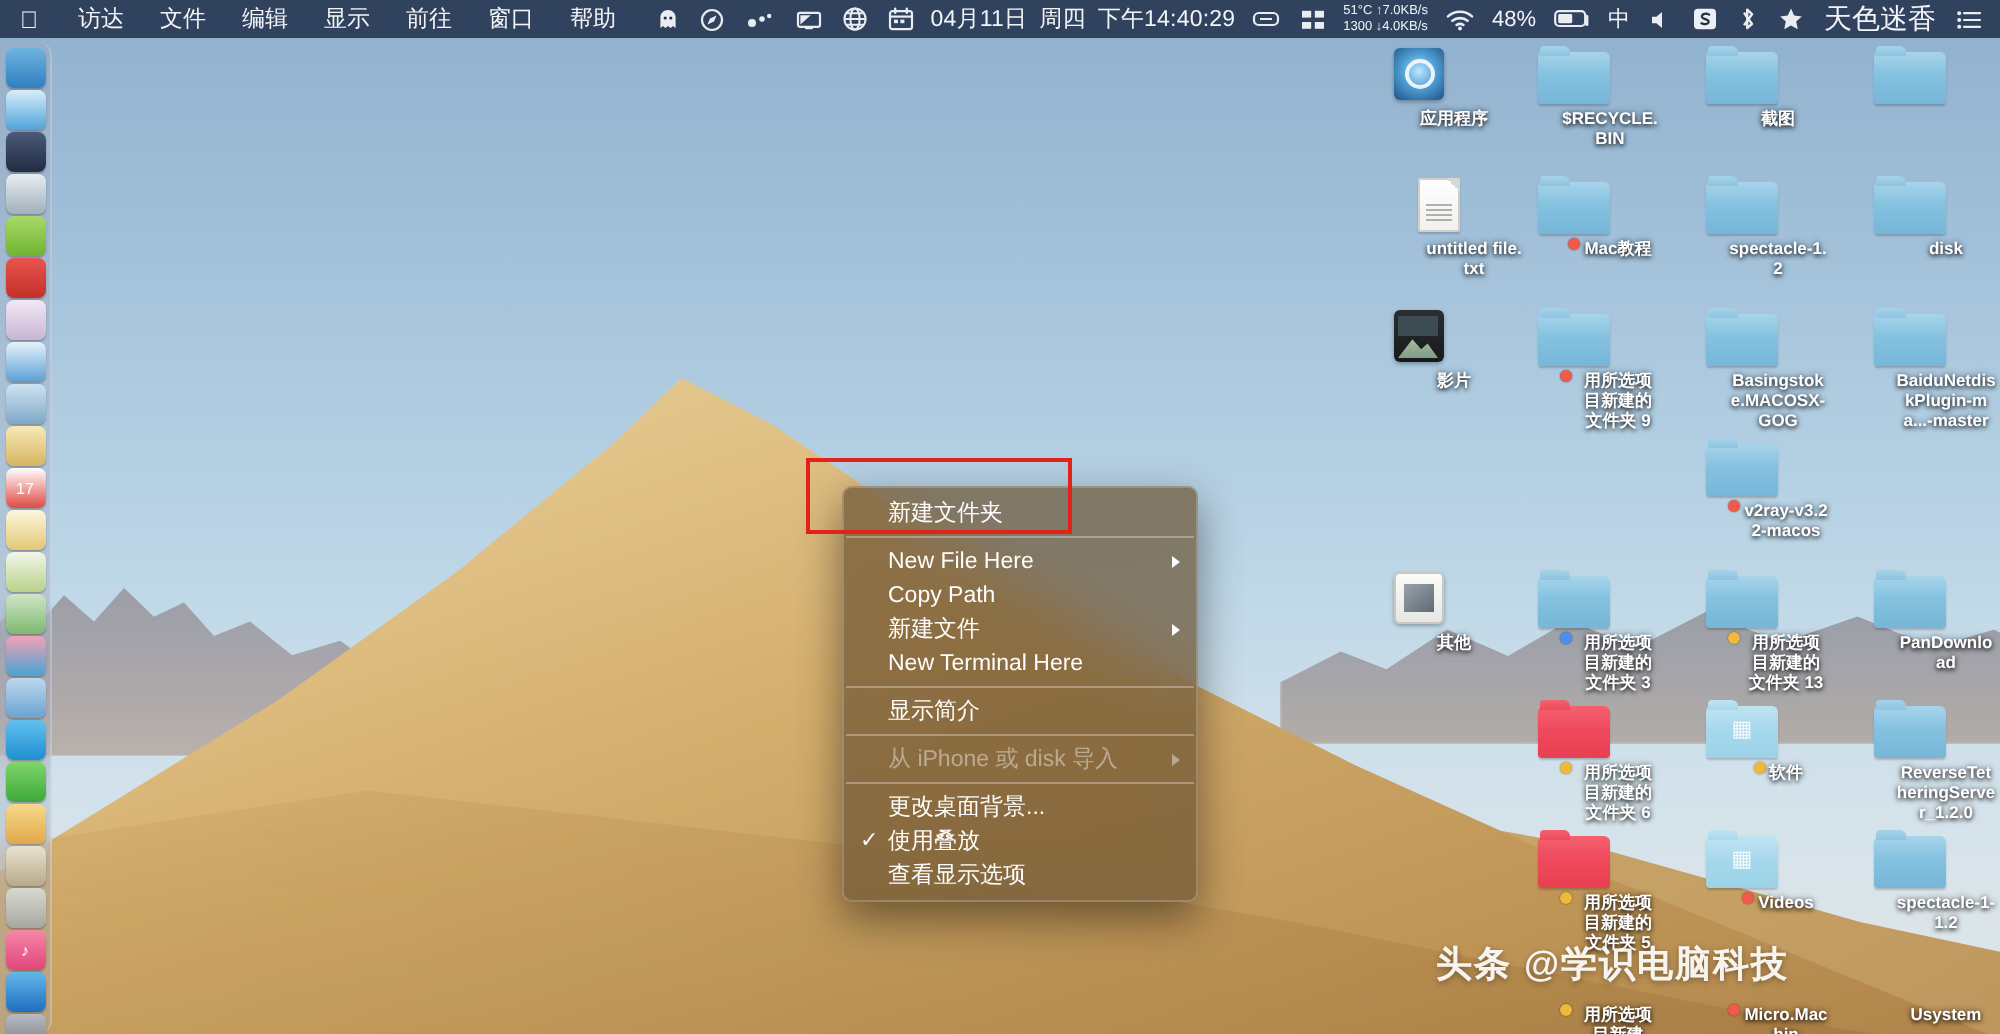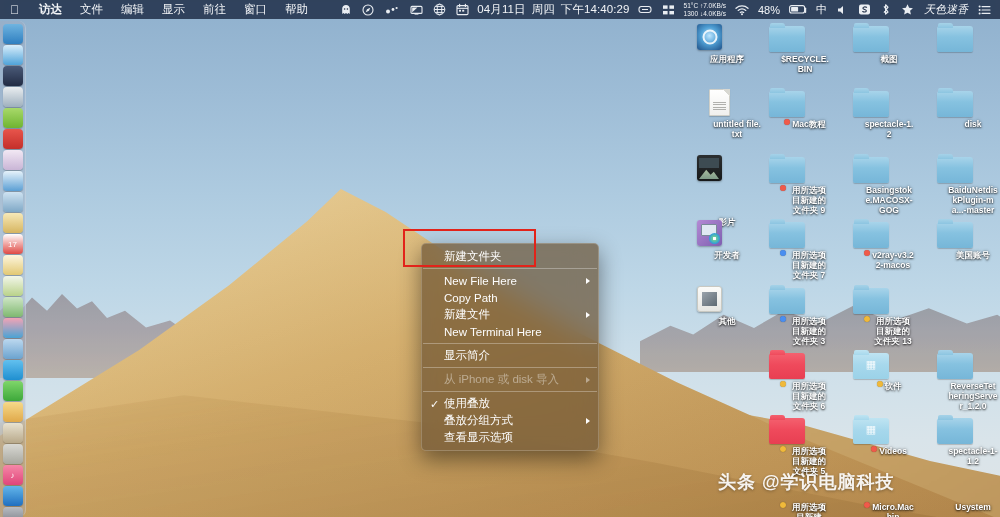--- a/index.html
+++ b/index.html
@@ -70,33 +70,33 @@
   #menubar {
     position:absolute; left:0; top:0; width:1000px; height:19px; z-index:60;
     background:rgba(34,48,72,.86);
     display:flex; align-items:center;
     color:#f2f4f7; font-size:11px; white-space:nowrap;
     backdrop-filter:saturate(140%) blur(8px);
   }
   .mb-left { display:flex; align-items:center; gap:0; padding-left:5px; }
   .mb-apple { padding:0 11px 0 5px; font-size:12px; line-height:1; }
   .mb-item { padding:0 9px; font-size:11.5px; }
-  .mb-item.bold { font-weight:bold; }
+  .mb-item.bold { font-weight:normal; }
   .mb-spacer { flex:1 1 auto; }
   .mb-right { display:flex; align-items:center; gap:0; padding-right:4px; }
   .mb-ic { padding:0 5px; display:flex; align-items:center; height:19px; }
   .mb-ic svg { display:block; }
   .mb-datetime { font-size:11.5px; padding:0 3px; letter-spacing:.1px; }
   .mb-stats {
     font-size:6.5px; line-height:7.5px; padding:0 4px;
     font-family:"Liberation Sans",sans-serif; text-align:left;
   }
   .mb-stats b { font-weight:normal; }
   .mb-pct { font-size:11px; padding:0 4px; }
-  .mb-user { font-size:11px; padding:0 5px;font-style:italic; }
+  .mb-user { font-size:14px; padding:0 5px; }
 
   
   #dock {
     position:absolute; left:0; top:21px; width:26px; height:496px; z-index:50;
     background:rgba(160,170,190,.34);
     border-right:1px solid rgba(255,255,255,.22);
     border-top-right-radius:7px; border-bottom-right-radius:7px;
     display:flex; flex-direction:column; align-items:center;
     padding:3px 0; gap:1px; backdrop-filter:blur(9px);
   }
@@ -492,21 +492,21 @@
       </div>
     </div>
     <div class="dicon" style="left: 252px; top: 65px;">
       <div class="dicon-img">
         <div class="folder"></div>
       </div>
       <div class="label-row">
         <div class="dicon-label">disk</div>
       </div>
     </div>
-    <div class="dicon" style="left: 6px; top: 131px; gap: 32px;">
+    <div class="dicon" style="left: 6px; top: 131px;">
       <div class="dicon-img">
         <div class="appicon app-movie">
           <div class="sky2"></div>
           <div class="peak"></div>
         </div>
       </div>
       <div class="label-row">
         <div class="dicon-label">影片</div>
       </div>
     </div>
@@ -528,55 +528,27 @@
       </div>
     </div>
     <div class="dicon" style="left: 168px; top: 131px;">
       <div class="dicon-img">
         <div class="folder"></div>
       </div>
       <div class="label-row">
         <div class="dicon-label">Basingstoke.MACOSX-GOG</div>
       </div>
     </div>
-    <div class="dicon" style="left: 6px; top: 196px;">
-      <div class="dicon-img">
-        <div class="appicon app-dev">
-          <div class="mon"></div>
-          <div class="cd"></div>
-        </div>
-      </div>
-      <div class="label-row">
-        <div class="dicon-label">开发者</div>
-      </div>
-    </div>
-    <div class="dicon" style="left: 84px; top: 196px;">
-      <div class="dicon-img">
-        <div class="folder"></div>
-      </div>
-      <div class="label-row">
-        <span class="tagdot" style="background: rgb(74, 142, 240);"></span>
-        <div class="dicon-label">用所选项目新建的文件夹 7</div>
-      </div>
-    </div>
     <div class="dicon" style="left: 168px; top: 196px;">
       <div class="dicon-img">
         <div class="folder"></div>
       </div>
       <div class="label-row">
         <span class="tagdot" style="background: rgb(240, 90, 74);"></span>
         <div class="dicon-label">v2ray-v3.22-macos</div>
-      </div>
-    </div>
-    <div class="dicon" style="left: 252px; top: 196px;">
-      <div class="dicon-img">
-        <div class="folder"></div>
-      </div>
-      <div class="label-row">
-        <div class="dicon-label">美国账号</div>
       </div>
     </div>
     <div class="dicon" style="left: 6px; top: 262px;">
       <div class="dicon-img">
         <div class="appicon app-other">
           <div class="ph"></div>
         </div>
       </div>
       <div class="label-row">
         <div class="dicon-label">其他</div>
@@ -591,20 +563,28 @@
         <div class="dicon-label">用所选项目新建的文件夹 3</div>
       </div>
     </div>
     <div class="dicon" style="left: 168px; top: 262px;">
       <div class="dicon-img">
         <div class="folder"></div>
       </div>
       <div class="label-row">
         <span class="tagdot" style="background: rgb(240, 185, 58);"></span>
         <div class="dicon-label">用所选项目新建的文件夹 13</div>
+      </div>
+    </div>
+    <div class="dicon" style="left: 252px; top: 262px;">
+      <div class="dicon-img">
+        <div class="folder"></div>
+      </div>
+      <div class="label-row">
+        <div class="dicon-label">PanDownload</div>
       </div>
     </div>
     <div class="dicon" style="left: 84px; top: 327px;">
       <div class="dicon-img">
         <div class="folder pink"></div>
       </div>
       <div class="label-row">
         <span class="tagdot" style="background: rgb(240, 185, 58);"></span>
         <div class="dicon-label">用所选项目新建的文件夹 6</div>
       </div>
@@ -698,27 +678,26 @@
     <div class="ctx-item">
       <span>显示简介</span>
     </div>
     <div class="ctx-sep"></div>
     <div class="ctx-item disabled">
       <span>从 iPhone 或 disk 导入</span>
       <span class="arrow"></span>
     </div>
     <div class="ctx-sep"></div>
     <div class="ctx-item">
+      <span>更改桌面背景...</span>
+    </div>
+    <div class="ctx-item">
       <span class="check">✓</span>
       <span>使用叠放</span>
     </div>
     <div class="ctx-item">
-      <span>叠放分组方式</span>
-      <span class="arrow"></span>
-    </div>
-    <div class="ctx-item">
       <span>查看显示选项</span>
     </div>
   </div>
 
 <div id="annot-box" style="border-color: rgb(226, 35, 26);"></div>
 
 <div id="watermark">头条 @学识电脑科技</div>
 
 </body></html>

